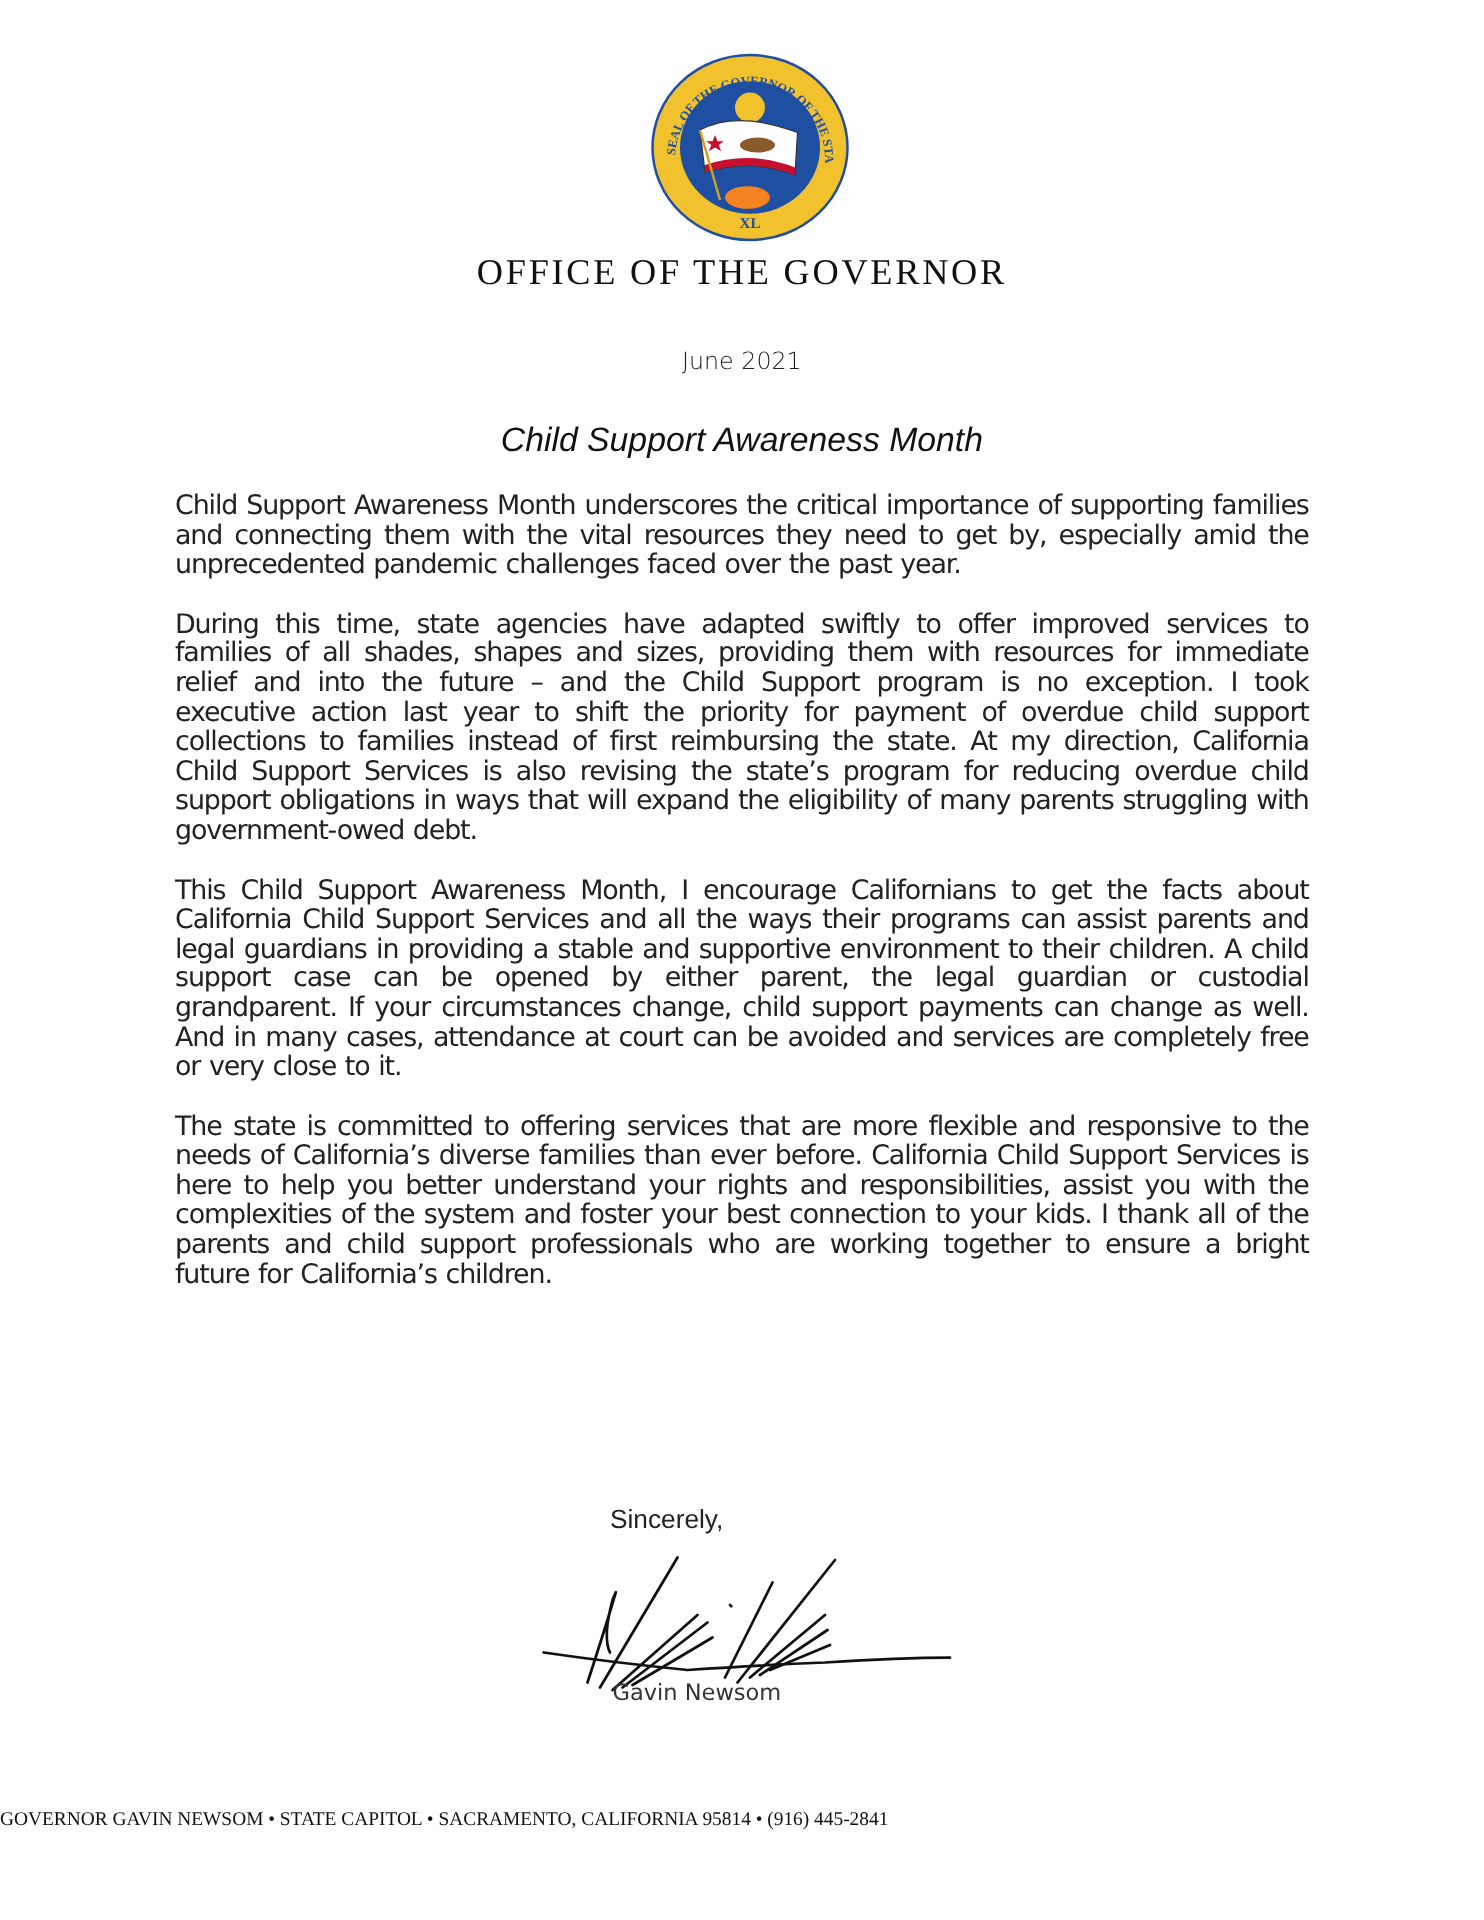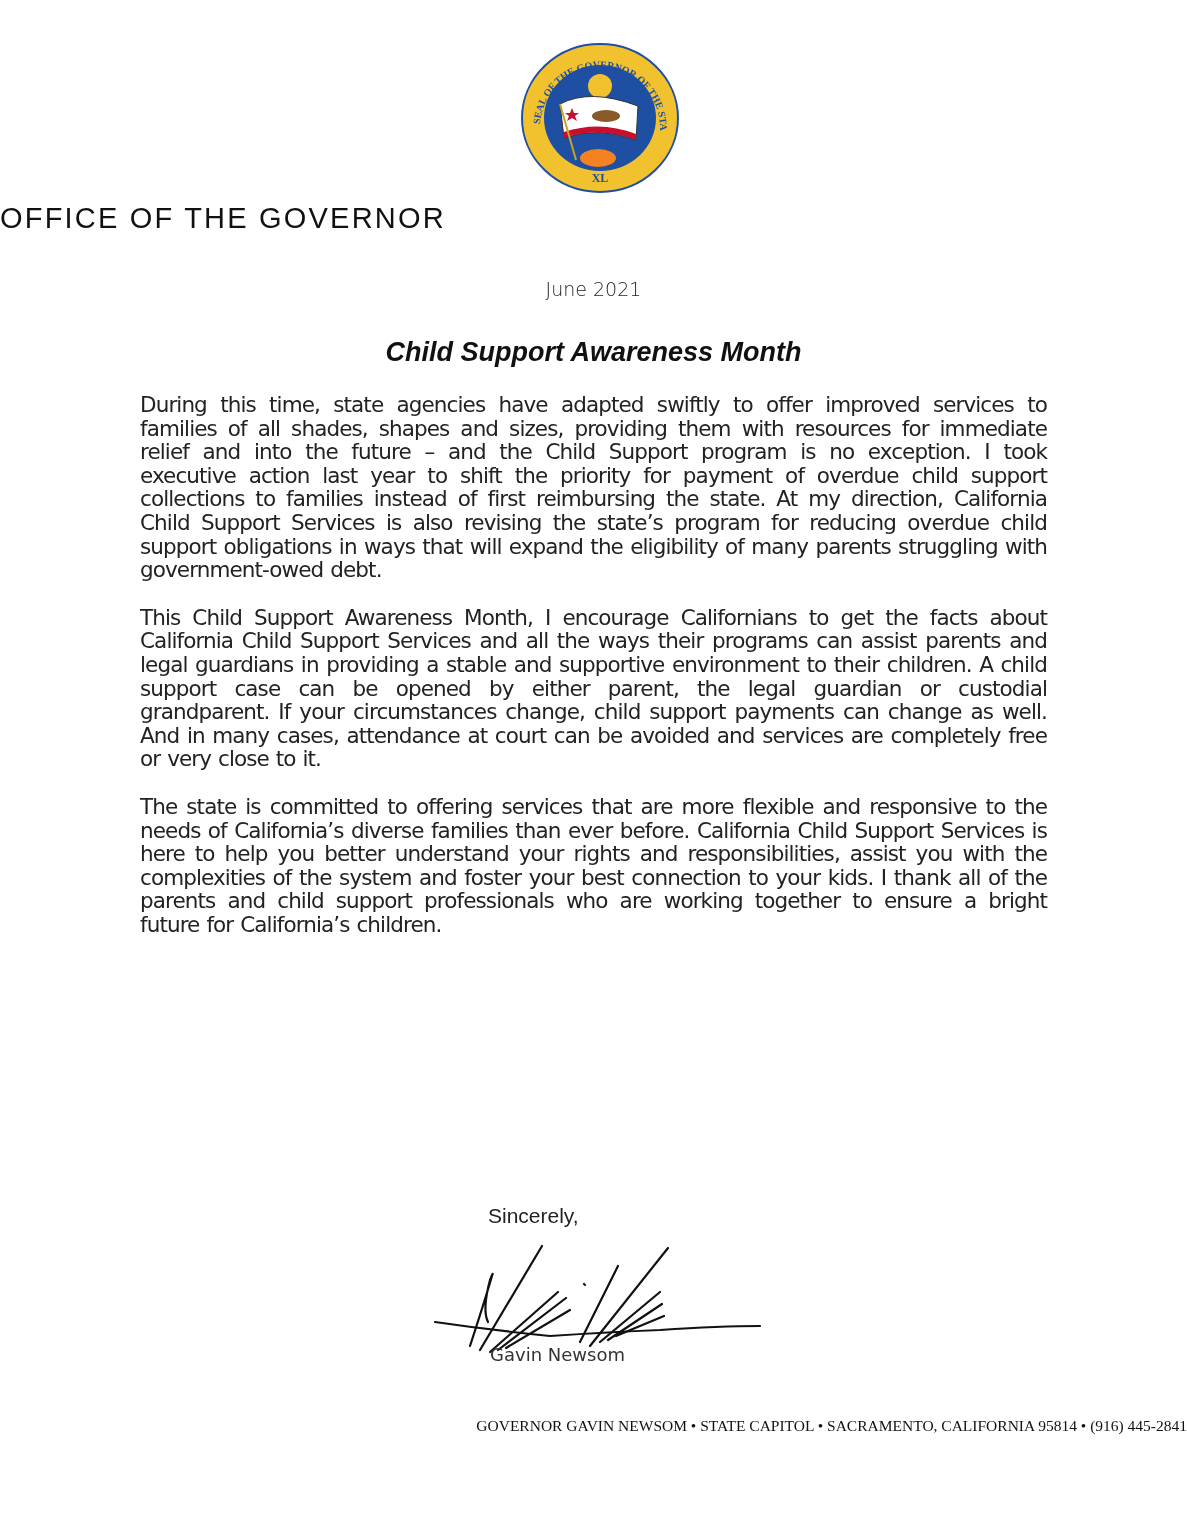--- a/index.html
+++ b/index.html
@@ -1,33 +1,33 @@
 <!DOCTYPE html>
 <html><head>
 <meta charset="utf-8">
 <style>
   html, body { margin: 0; padding: 0; background: #ffffff; }
   body { width: 1187px; height: 1536px; position: relative; overflow: hidden; color: #111; }
   .seal { position: absolute; left: 520px; top: 42px; width: 160px; height: 152px; }
-  .office { position: absolute; left: 0; width: 1187px; top: 202px; text-align: left;
-    font-family: Liberation Sans, sans-serif; font-size: 29px; letter-spacing: 2.2px; color: #111; }
+  .office { position: absolute; left: 0; width: 1187px; top: 202px; text-align: center;
+    font-family: Liberation Serif, serif; font-size: 29px; letter-spacing: 2.2px; color: #111; }
   .date { position: absolute; left: 0; width: 1187px; top: 278px; text-align: center;
     font-family: "DejaVu Sans", "Liberation Sans", sans-serif; font-weight: 300; font-size: 19px; color: #222; }
   .title { position: absolute; left: 0; width: 1187px; top: 337px; text-align: center;
-    font-family: "Liberation Sans", "DejaVu Sans", sans-serif; font-weight: bold; font-style: italic; font-size: 27px; color: #111; }
+    font-family: "Liberation Sans", "DejaVu Sans", sans-serif; font-weight: normal; font-style: italic; font-size: 27px; color: #111; }
   .body { position: absolute; left: 140px; width: 907px; top: 393px;
     font-family: "DejaVu Sans", "Liberation Sans", sans-serif; font-size: 21.5px; line-height: 23.6px;
     color: #222; letter-spacing: -0.9px; word-spacing: 1px; }
   .body p { margin: 0 0 24px 0; text-align: justify; text-align-last: left; }
   .closing { position: absolute; left: 488px; top: 1204px;
     font-family: Liberation Sans, sans-serif; font-size: 21px; color: #222; }
   .signature { position: absolute; left: 430px; top: 1240px; width: 340px; height: 120px; }
   .signer { position: absolute; left: 490px; top: 1344px;
     font-family: "DejaVu Sans", "Liberation Sans", sans-serif; font-size: 18px; color: #333; }
-  .footer { position: absolute; left: 0; width: 1187px; top: 1417px; text-align: right;
+  .footer { position: absolute; left: 0; width: 1187px; top: 1447px; text-align: left;
     font-family: "Liberation Serif", "DejaVu Serif", serif; font-size: 15.5px; color: #111; }
 </style>
 </head>
 <body>
 
 <div>
 
   <div class="seal">
     <svg width="160" height="152" viewBox="0 0 160 152">
       <ellipse cx="80" cy="76" rx="78" ry="74" fill="#f2c12e" stroke="#1f4fa3" stroke-width="2"></ellipse>
@@ -45,20 +45,21 @@
         <textPath href="#ring" startOffset="2%">SEAL OF THE GOVERNOR OF THE STATE OF CALIFORNIA</textPath>
       </text>
     </svg>
   </div>
 
   <div class="office">OFFICE OF THE GOVERNOR</div>
   <div class="date">June 2021</div>
   <div class="title">Child Support Awareness Month</div>
 
   <div class="body">
+    <p>Child Support Awareness Month underscores the critical importance of supporting families and connecting them with the vital resources they need to get by, especially amid the unprecedented pandemic challenges faced over the past year.</p>
     <p>During this time, state agencies have adapted swiftly to offer improved services to families of all shades, shapes and sizes, providing them with resources for immediate relief and into the future – and the Child Support program is no exception. I took executive action last year to shift the priority for payment of overdue child support collections to families instead of first reimbursing the state. At my direction, California Child Support Services is also revising the state’s program for reducing overdue child support obligations in ways that will expand the eligibility of many parents struggling with government-owed debt.</p>
     <p>This Child Support Awareness Month, I encourage Californians to get the facts about California Child Support Services and all the ways their programs can assist parents and legal guardians in providing a stable and supportive environment to their children. A child support case can be opened by either parent, the legal guardian or custodial grandparent. If your circumstances change, child support payments can change as well. And in many cases, attendance at court can be avoided and services are completely free or very close to it.</p>
     <p>The state is committed to offering services that are more flexible and responsive to the needs of California’s diverse families than ever before. California Child Support Services is here to help you better understand your rights and responsibilities, assist you with the complexities of the system and foster your best connection to your kids. I thank all of the parents and child support professionals who are working together to ensure a bright future for California’s children.</p>
   </div>
 
   <div class="closing">Sincerely,</div>
 
   <div class="signature">
     <svg width="340" height="120" viewBox="0 0 340 120" fill="none" stroke="#111" stroke-width="2.2" stroke-linecap="round">
       <path d="M5 82 Q60 90 120 96 Q180 92 230 90 Q290 86 330 86"></path>

